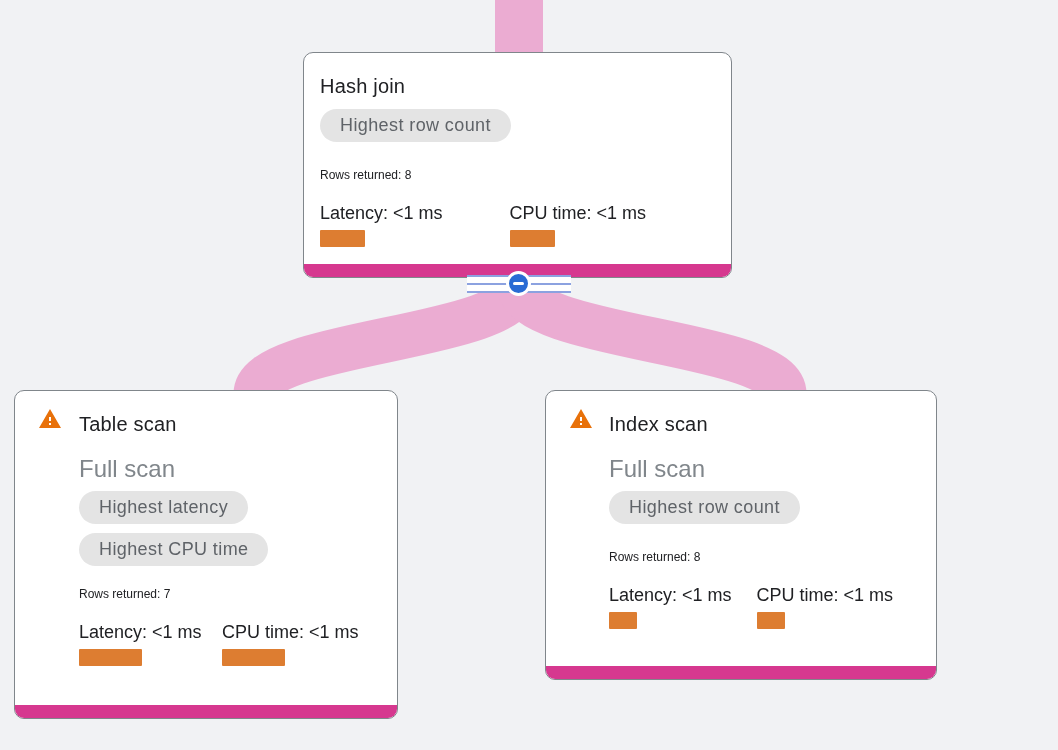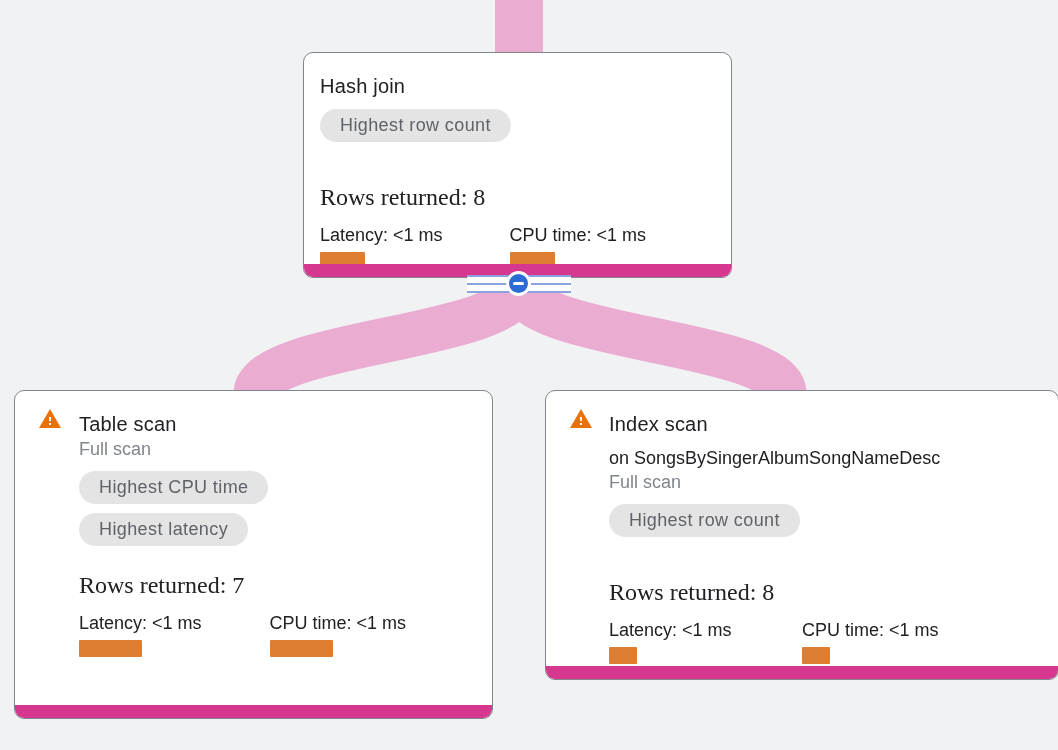--- a/index.html
+++ b/index.html
@@ -40,32 +40,32 @@
   .node-body{padding:14px 32px 0 16px;}
   .node-body.indented{padding-left:64px;}
   .warning{position:absolute;left:22px;top:16px;width:26px;height:24px;}
   .warning svg{display:block;width:26px;height:24px;fill:var(--warning-orange);}
 
   .node-title{
     font-size:20px;font-weight:500;color:var(--text-primary);
     line-height:26px;margin-top:6px;letter-spacing:.2px;
   }
   .node-target{font-size:18px;color:var(--text-primary);line-height:24px;margin-top:9px;}
-  .node-scan-type{font-size:18px;color:var(--text-muted);line-height:24px;margin-top:0;}
+  .node-scan-type{font-size:24px;color:var(--text-muted);line-height:24px;margin-top:20px;}
   .chips{margin-top:10px;}
   .chip{
     display:inline-block;
     background:var(--chip-bg);color:var(--chip-text);
     font-size:18px;letter-spacing:.4px;
     line-height:33px;height:33px;
     padding:0 20px;border-radius:17px;
     margin-bottom:9px;margin-right:6px;white-space:nowrap;
   }
   .chips .chip:last-child{margin-bottom:16px;}
-  .node-rows{font-size:24px;color:var(--text-primary);line-height:24px;margin-top:27px;font-family:Liberation Serif, serif;}
+  .node-rows{font-size:12px;color:var(--text-primary);line-height:24px;margin-top:5px;}
   .metrics{display:flex;margin-top:15px;}
   .metric{width:193px;}
   .metric-label{font-size:18px;color:var(--text-primary);line-height:22px;}
   .metric-bar{height:17px;background:var(--bar-orange);margin-top:6px;border-radius:1px;}
   .accent-bar{
     position:absolute;left:0;right:0;bottom:0;height:13px;
     background:var(--accent-magenta);
     border-radius:0 0 9px 9px;
   }
 
@@ -118,57 +118,56 @@
     <div class="accent-bar"></div>
   </div>
 
   <div class="collapse-control">
     <div class="stripes"></div>
     <div class="collapse-circle">
       <span class="minus"></span>
     </div>
   </div>
 
-  <div class="node" style="left:14px;top:390px;width:479px;height:329px;">
+  <div class="node" style="left:14px;top:390px;width:384px;height:329px;">
     <div class="warning">
       <svg viewBox="0 0 24 24">
           <path d="M1 21h22L12 2 1 21zm12-3h-2v-2h2v2zm0-4h-2v-4h2v4z"></path>
         </svg>
     </div>
     <div class="node-body indented">
       <div class="node-title">Table scan</div>
       <div class="node-scan-type">Full scan</div>
       <div class="chips">
+        <span class="chip" style="display:table;">Highest latency</span>
         <span class="chip" style="display:table;">Highest CPU time</span>
-        <span class="chip" style="display:table;">Highest latency</span>
       </div>
       <div class="node-rows">Rows returned: 7</div>
       <div class="metrics">
         <div class="metric">
           <div class="metric-label">Latency: &lt;1 ms</div>
           <div class="metric-bar" style="width: 63px;"></div>
         </div>
         <div class="metric">
           <div class="metric-label">CPU time: &lt;1 ms</div>
           <div class="metric-bar" style="width: 63px;"></div>
         </div>
       </div>
     </div>
     <div class="accent-bar"></div>
   </div>
 
-  <div class="node" style="left:545px;top:390px;width:514px;height:290px;">
+  <div class="node" style="left:545px;top:390px;width:392px;height:290px;">
     <div class="warning">
       <svg viewBox="0 0 24 24">
           <path d="M1 21h22L12 2 1 21zm12-3h-2v-2h2v2zm0-4h-2v-4h2v4z"></path>
         </svg>
     </div>
     <div class="node-body indented" style="padding-left:63px;">
       <div class="node-title">Index scan</div>
-      <div class="node-target">on SongsBySingerAlbumSongNameDesc</div>
       <div class="node-scan-type">Full scan</div>
       <div class="chips">
         <span class="chip">Highest row count</span>
       </div>
       <div class="node-rows">Rows returned: 8</div>
       <div class="metrics">
         <div class="metric">
           <div class="metric-label">Latency: &lt;1 ms</div>
           <div class="metric-bar" style="width: 28px;"></div>
         </div>

